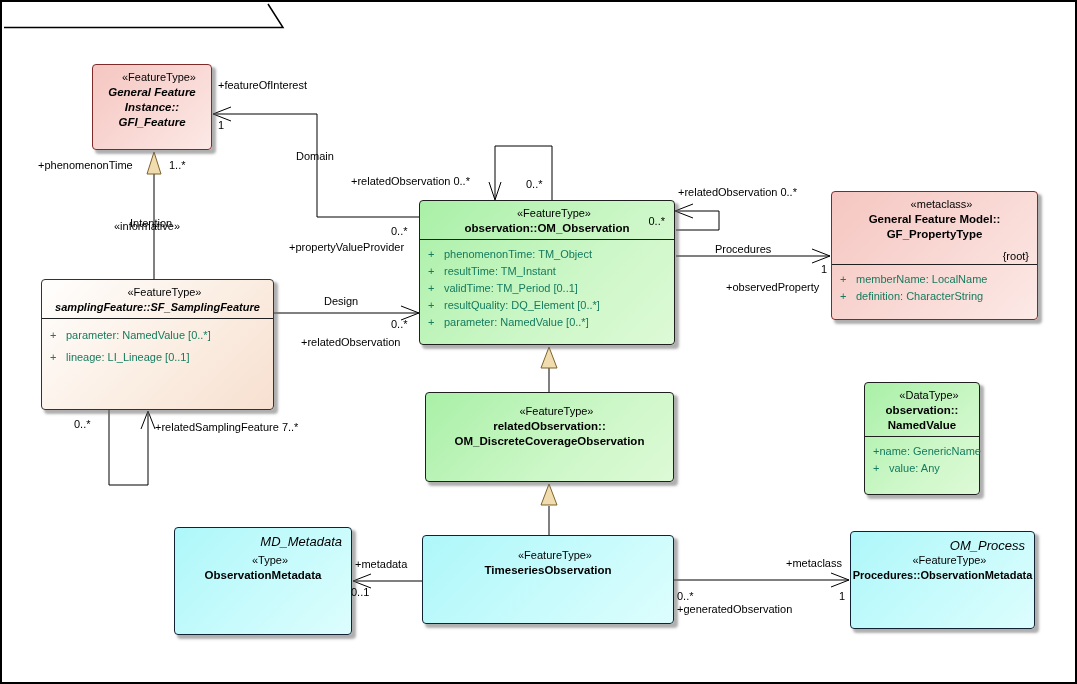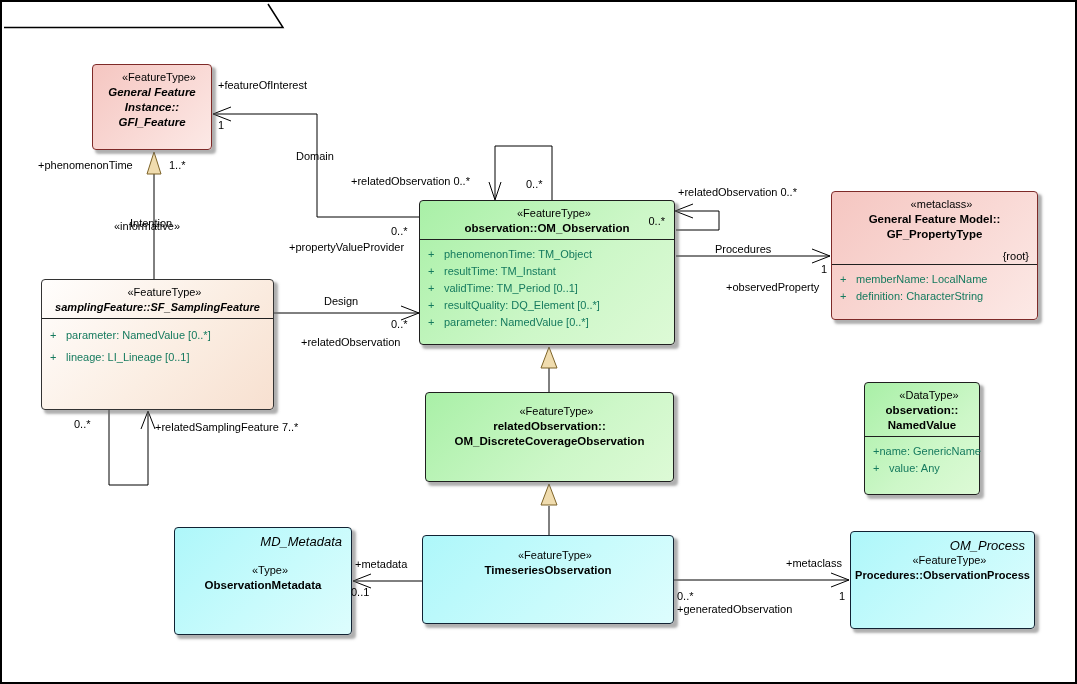--- a/index.html
+++ b/index.html
@@ -174,28 +174,28 @@
     </div>
   </div>
 
   <div class="cls cyan" style="left:420px;top:533px;width:252px;height:89px;">
     <div class="ctr stereo" style="margin-top:13px;">«FeatureType»</div>
     <div class="ctr cname">TimeseriesObservation</div>
   </div>
 
   <div class="cls cyan" style="left:172px;top:525px;width:178px;height:108px;">
     <div class="corner-note">MD_Metadata</div>
-    <div class="ctr stereo" style="margin-top:36px;">«Type»</div>
+    <div class="ctr stereo" style="margin-top:26px;">«Type»</div>
     <div class="ctr cname">ObservationMetadata</div>
   </div>
 
   <div class="cls cyan" style="left:848px;top:529px;width:185px;height:98px;">
     <div class="corner-note">OM_Process</div>
     <div class="ctr stereo" style="margin-top:22px;">«FeatureType»</div>
-    <div class="ctr cname" style="font-size:11px;">Procedures::ObservationProcess</div>
+    <div class="ctr cname" style="font-size:11px;">Procedures::ObservationMetadata</div>
   </div>
 
   <div class="lbl" style="left:216px;top:77px;">+featureOfInterest</div>
   <div class="lbl" style="left:216px;top:117px;">1</div>
   <div class="lbl" style="left:294px;top:148px;">Domain</div>
   <div class="lbl" style="left:389px;top:223px;">0..*</div>
   <div class="lbl" style="left:287px;top:239px;">+propertyValueProvider</div>
   <div class="lbl" style="left:36px;top:157px;">+phenomenonTime</div>
   <div class="lbl" style="left:167px;top:157px;">1..*</div>
   <div class="lbl" style="left:128px;top:195px;margin-top:20px;">Intention</div>

